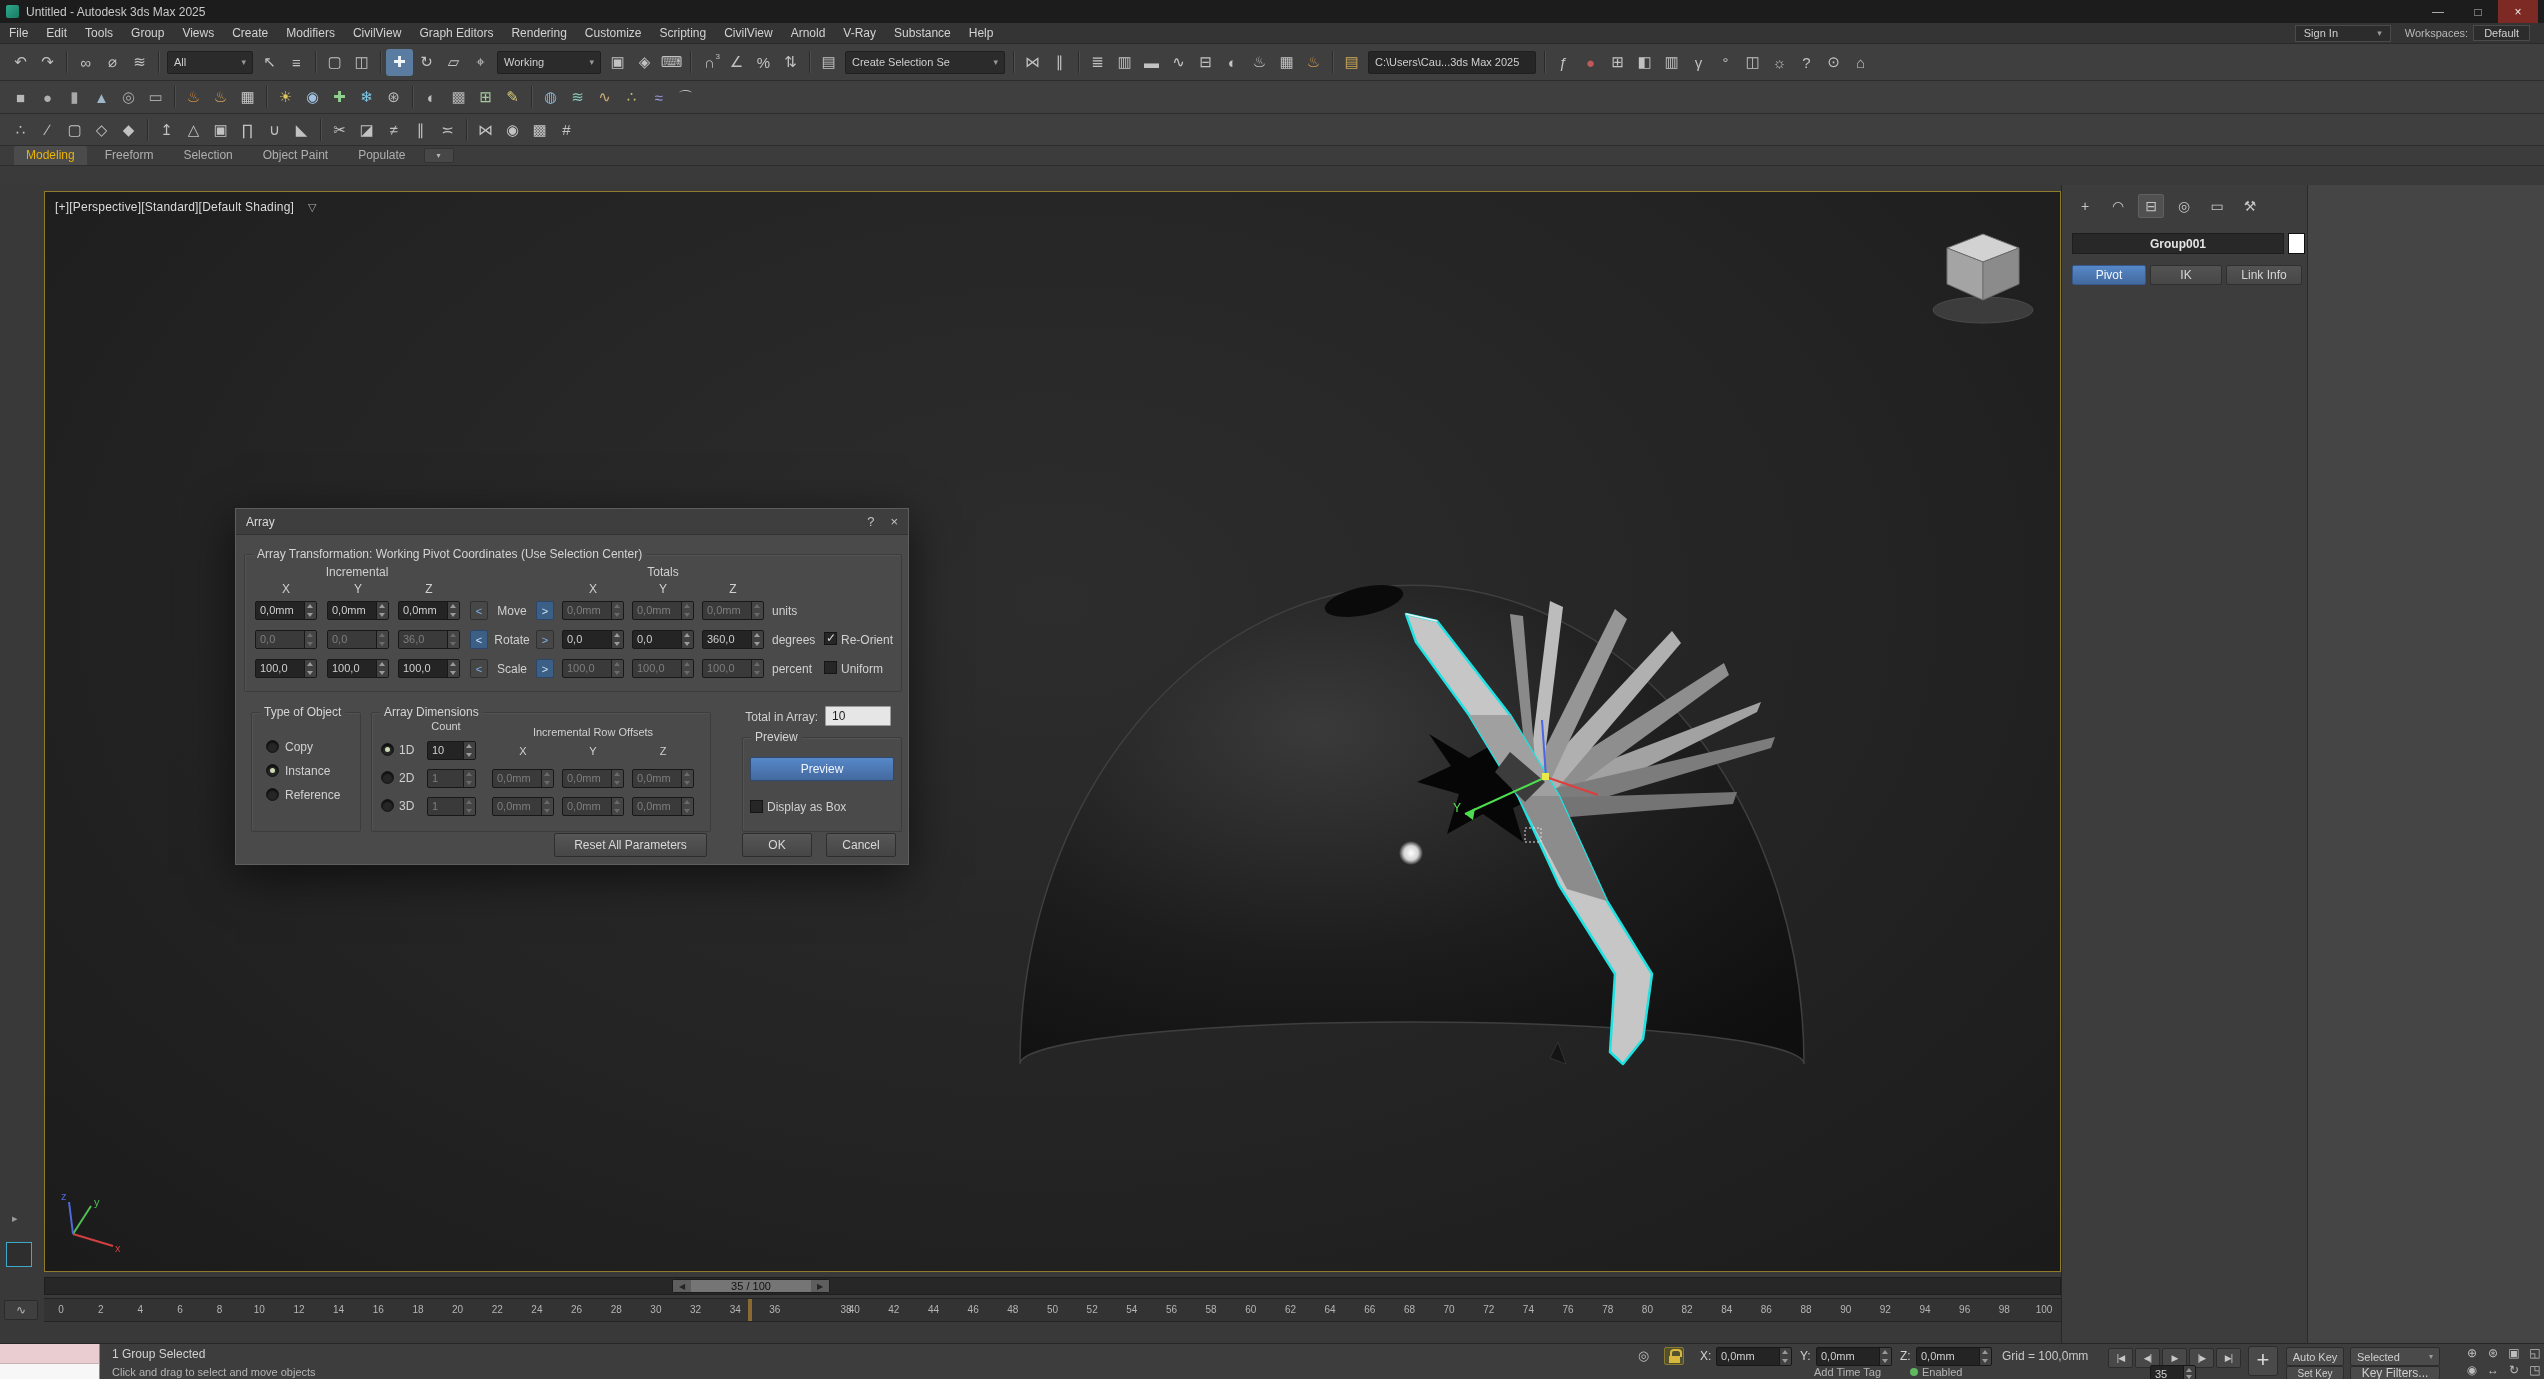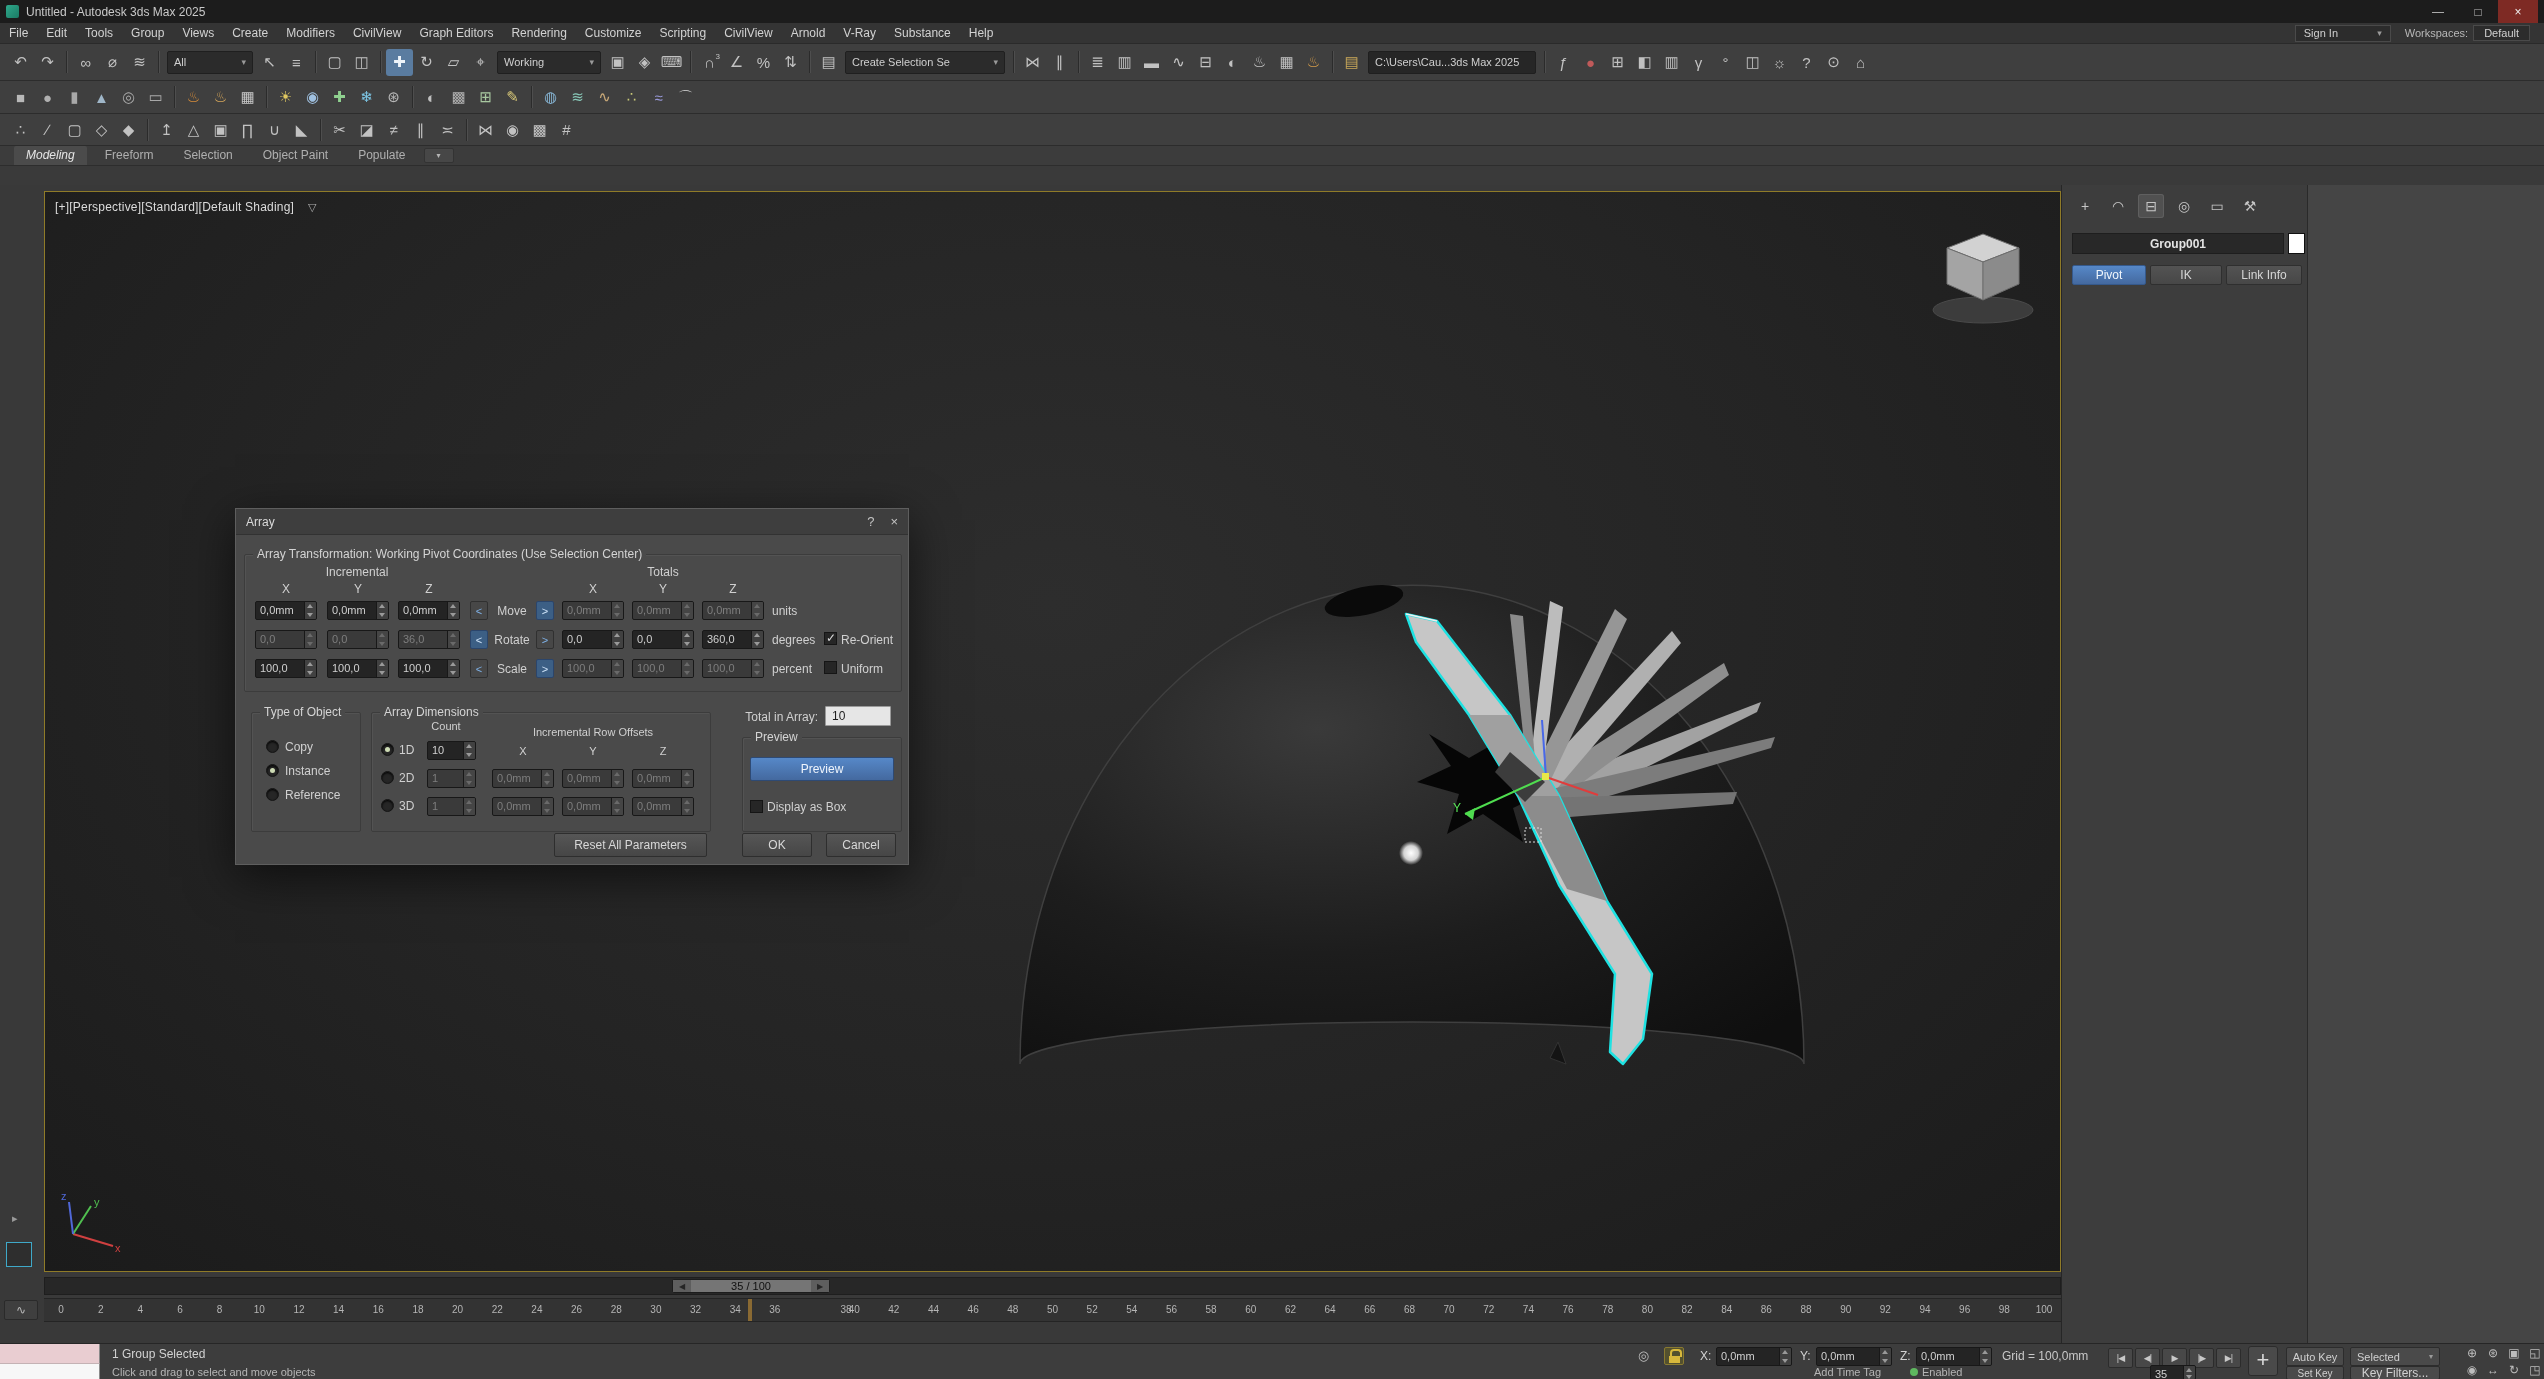--- a/index.html
+++ b/index.html
@@ -43,21 +43,21 @@
     font-size:11px; display:flex; align-items:center; justify-content:space-between; gap:6px;
     padding:0 6px; margin:0 3px; white-space:nowrap; overflow:hidden; flex:none; border-radius:2px;}
   .tbdd .car { color:#9a9a9a; font-size:9px; }
   .tbfield { background:#262626; }
 
   
   .ribbontabs { left:0; top:146px; width:2544px; height:20px; background:#3c3c3c;
     display:flex; align-items:flex-end; padding-left:14px; gap:6px; position:absolute;
     border-bottom:1px solid #2d2d2d; }
   .rtab { font-size:12px; color:#afafaf; padding:2px 12px 3px; white-space:nowrap; }
-  .rtab.act { background:#4b4b4b; color:#e5e5e5; border-radius:2px 2px 0 0;font-style:italic; }
+  .rtab.act { background:#4b4b4b; color:#eab308; border-radius:2px 2px 0 0; }
   .rovf { width:30px; height:15px; background:#474747; border:1px solid #333; border-radius:2px;
     color:#b5b5b5; font-size:8px; display:flex; align-items:center; justify-content:center; margin-bottom:2px;}
   .subtab { left:0; top:166px; width:2544px; height:19px; background:#383838;
     border-bottom:1px solid #2b2b2b; color:#c9c9c9; font-size:12px; line-height:18px;
     padding-left:8px; position:absolute; }
 
   
   .workbg { left:0; top:185px; width:2061px; height:1158px; background:#393939; position:absolute; }
   .viewport { left:44px; top:191px; width:2017px; height:1081px; position:absolute;
     border:1px solid #8f7b28; background:radial-gradient(ellipse at 50% 38%, #2d2d2d 0%, #242424 55%, #1b1b1b 100%);

